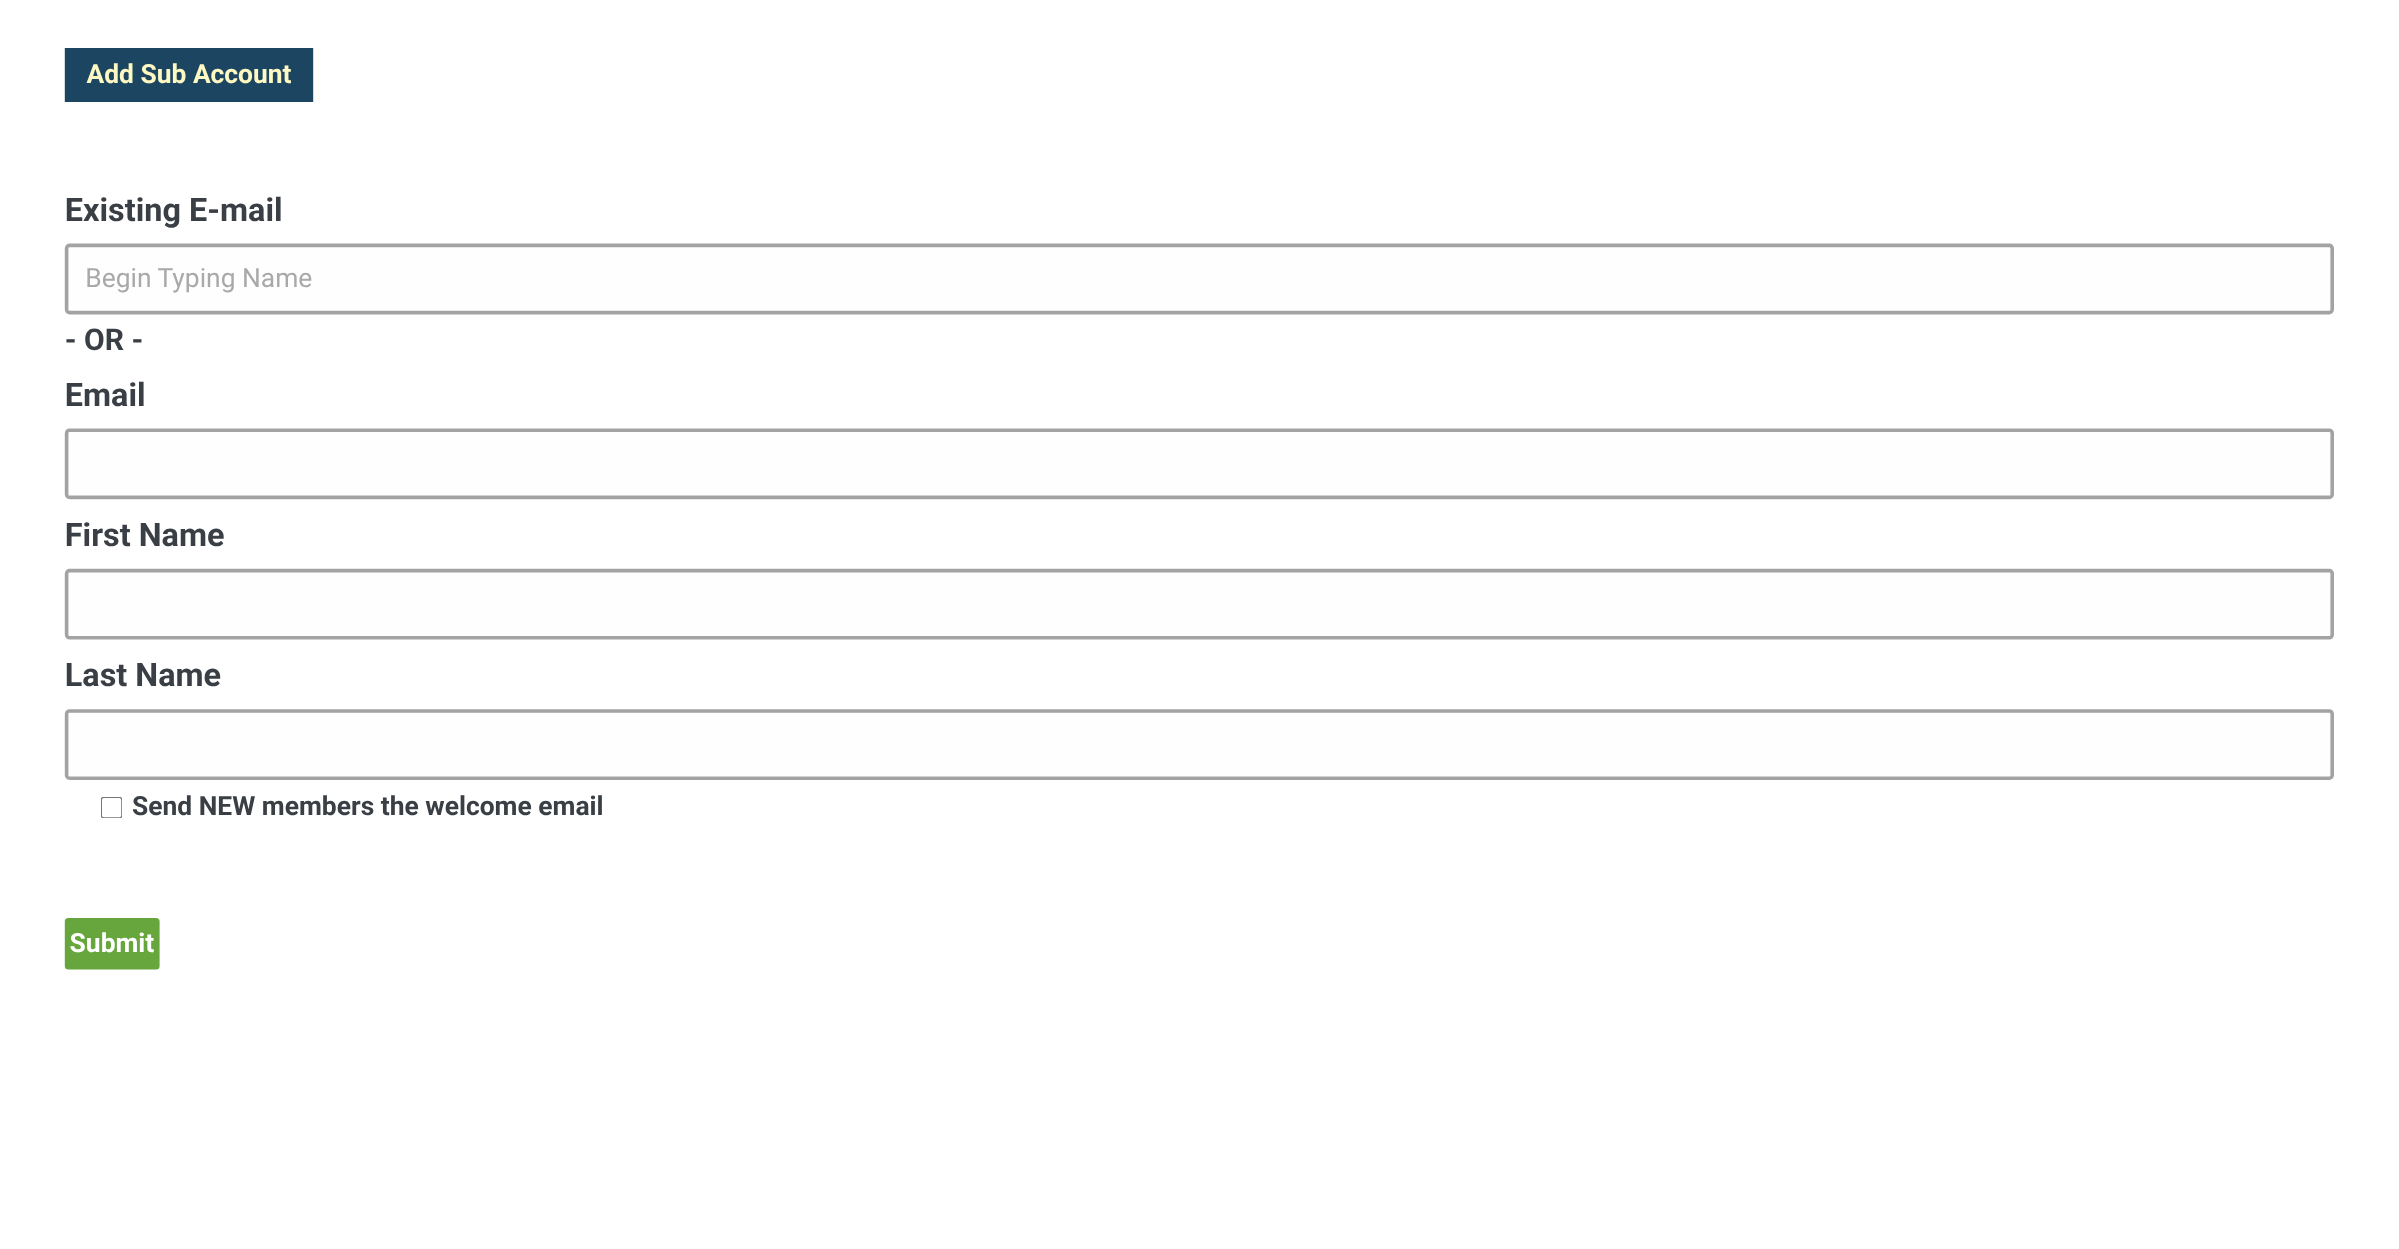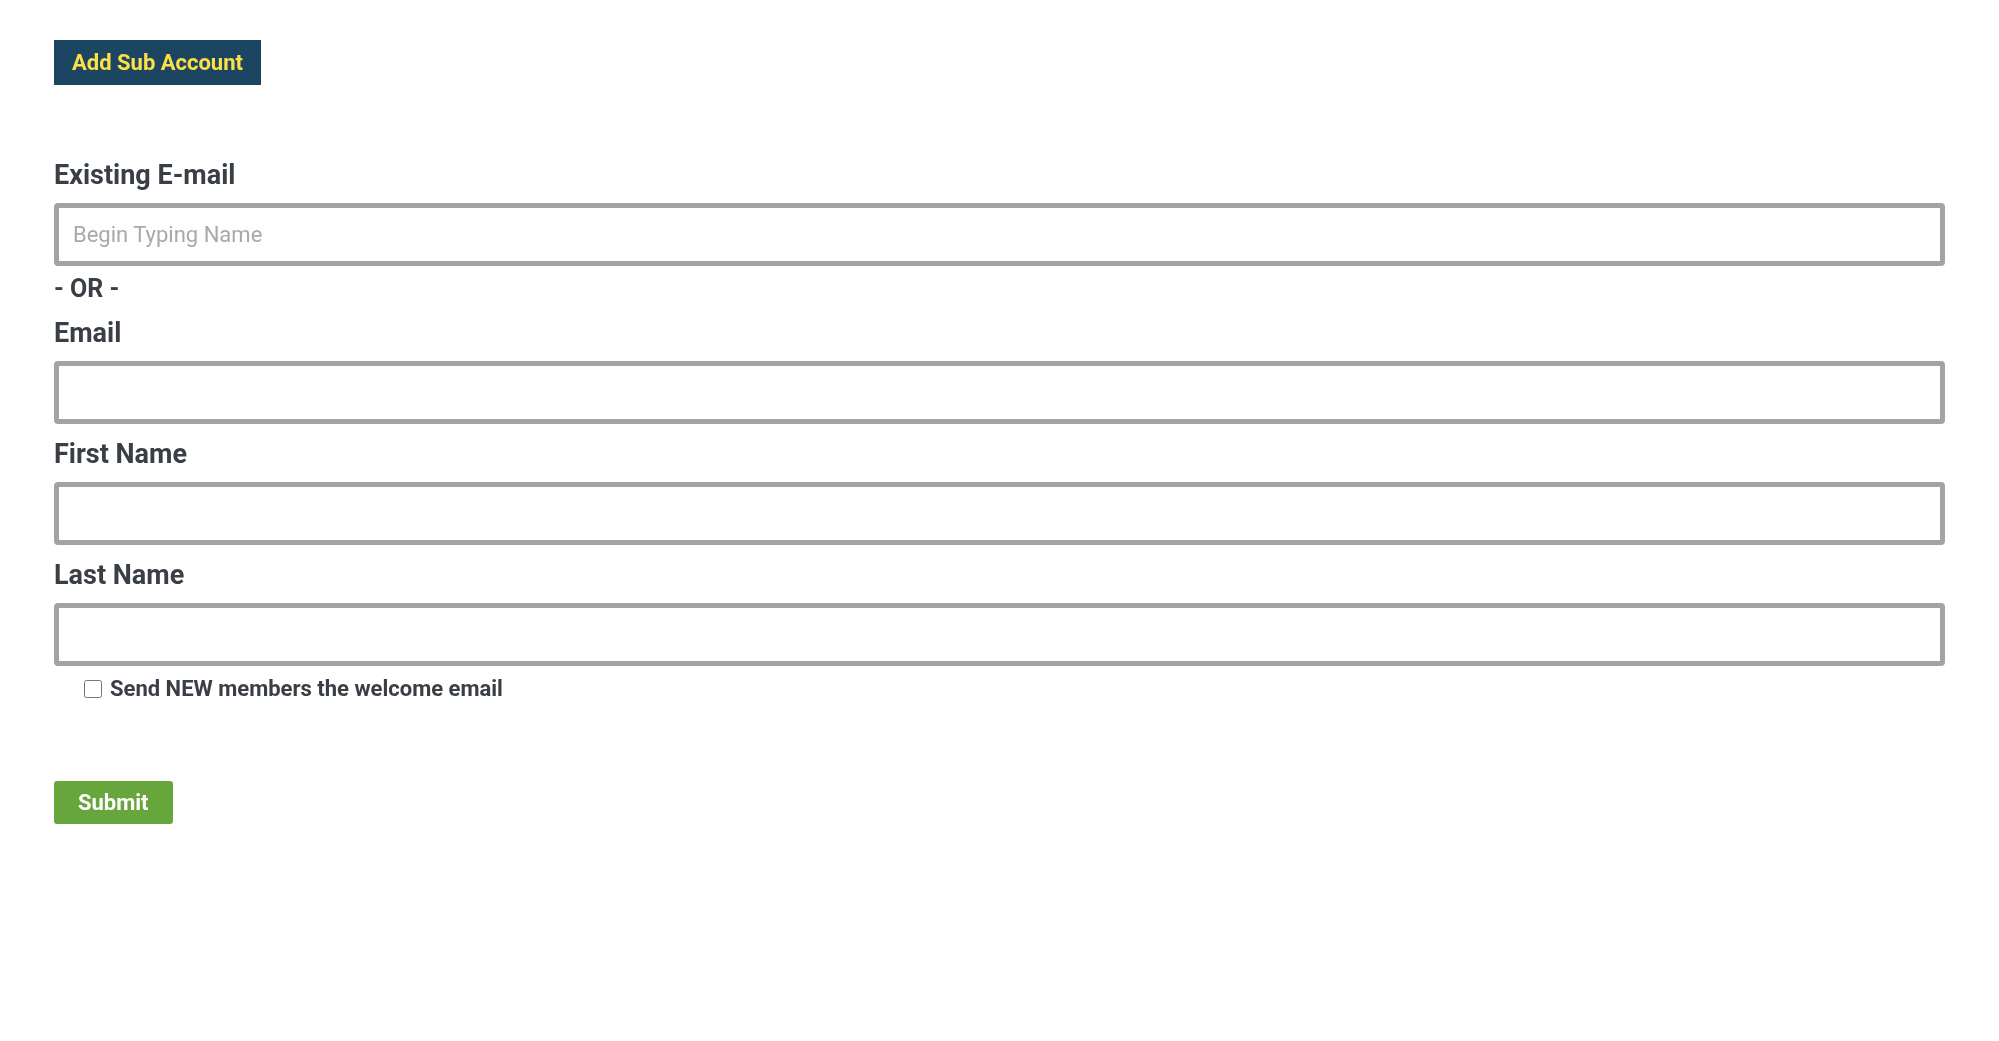--- a/index.html
+++ b/index.html
@@ -9,42 +9,42 @@
     }
     body {
       font-family: -apple-system, BlinkMacSystemFont, "Segoe UI", Roboto, "Helvetica Neue", Arial, sans-serif;
       background: #ffffff;
       padding: 40px 54px;
       color: #333;
     }
     .title-badge {
       display: inline-block;
       background: #1b4560;
-      color: #fde047;
+      color: #fef9c3;
       font-weight: 700;
       font-size: 22px;
       padding: 10px 18px;
       margin-bottom: 60px;
     }
     .form-group {
       margin-bottom: 2px;
     }
     .label {
       display: block;
       font-weight: 700;
       font-size: 27px;
       color: #3a3f45;
       margin-bottom: 12px;
       margin-top: 14px;
     }
     .text-input {
       width: 100%;
       padding: 14px 14px;
       font-size: 22px;
-      border: 5px solid #a3a3a3;
+      border: 3px solid #a3a3a3;
       border-radius: 4px;
       background: #fefefe;
       color: #333;
       font-family: inherit;
     }
     .text-input::placeholder {
       color: #a9a9a9;
     }
     .divider-text {
       font-weight: 700;
@@ -69,21 +69,21 @@
       font-weight: 700;
       font-size: 22px;
       color: #3a3f45;
     }
     .submit-button {
       display: inline-block;
       background: #67a53d;
       color: #ffffff;
       font-weight: 700;
       font-size: 22px;
-      padding: 9px 24px;
+      padding: 9px 4px;
       border: none;
       border-radius: 3px;
       cursor: pointer;
       margin-top: 80px;
       font-family: inherit;
     }
   </style>
 </head>
 <body>
 

